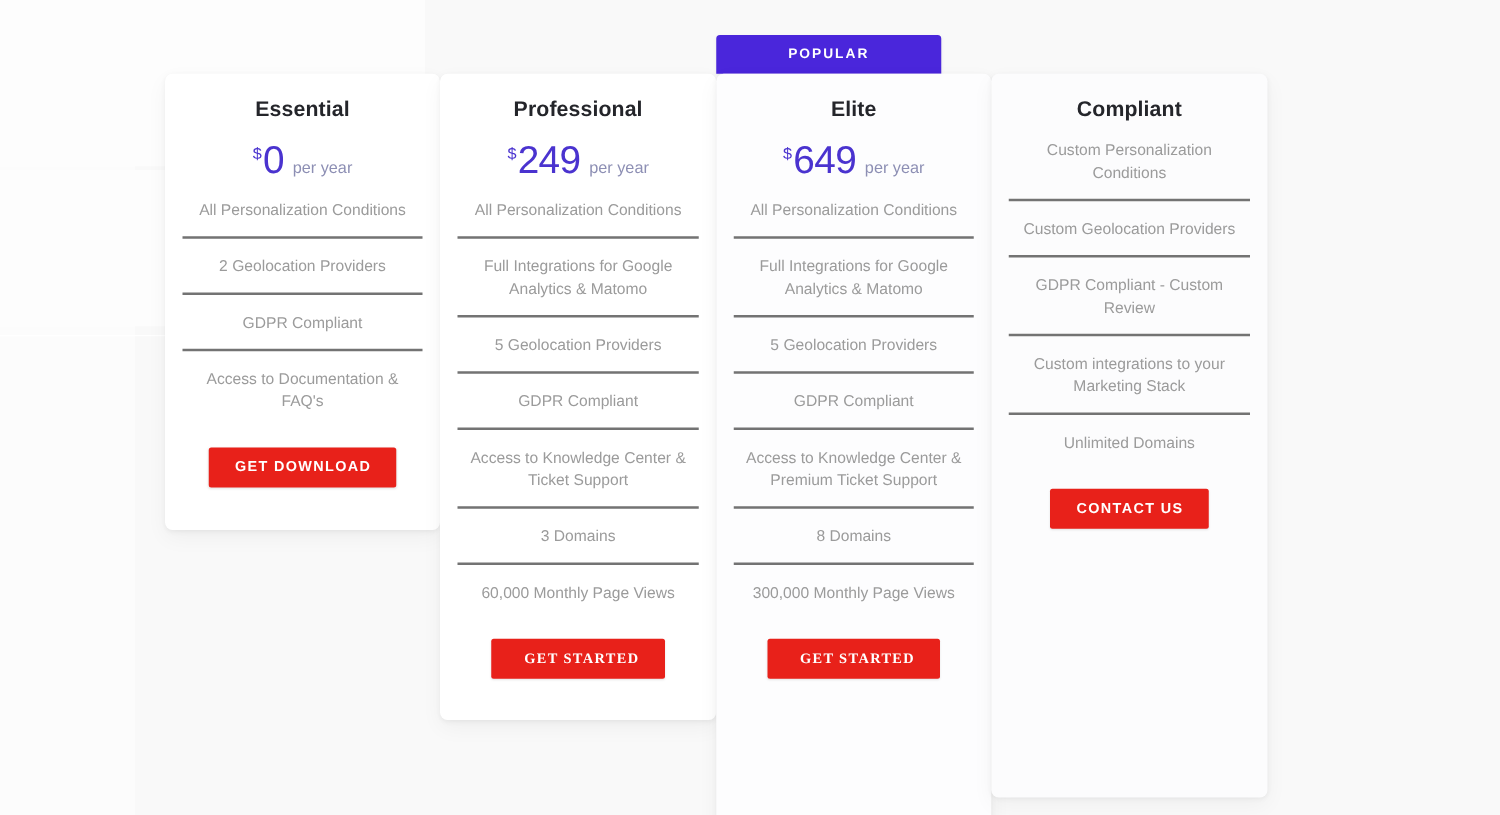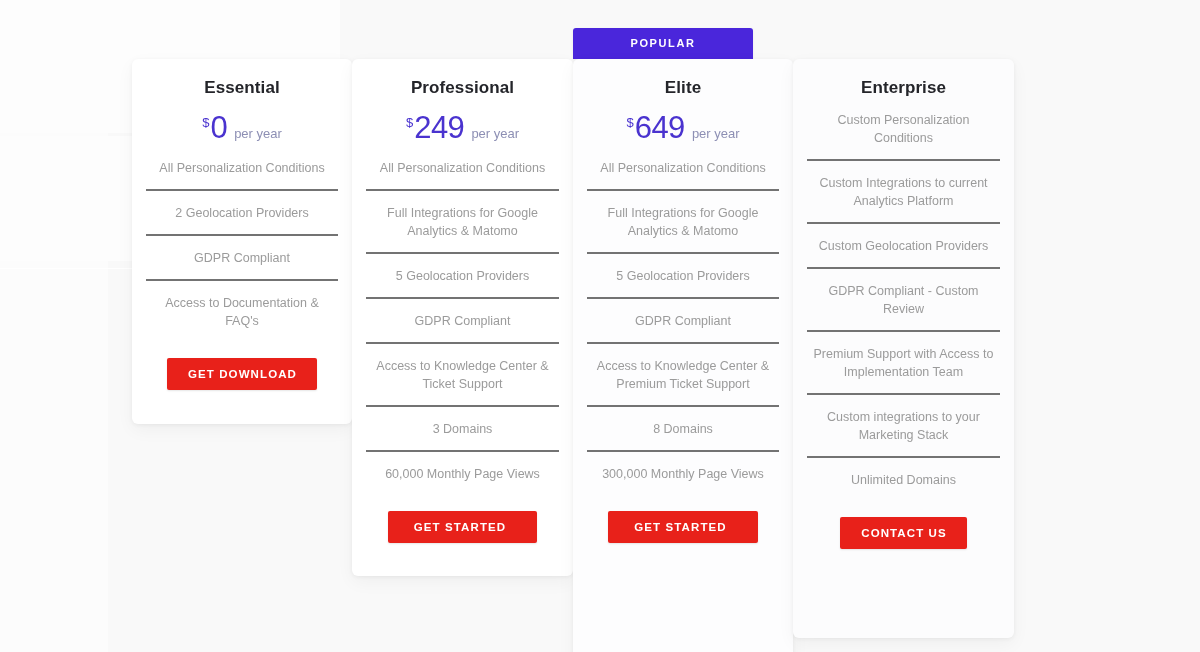--- a/index.html
+++ b/index.html
@@ -158,21 +158,21 @@
     border: none;
     border-radius: 2px;
     font-family: "Liberation Sans", sans-serif;
     font-size: 11.5px;
     font-weight: bold;
     letter-spacing: 1.1px;
     padding: 10px 20px 10px 21px;
     cursor: pointer;
     box-shadow: 0 1px 2px rgba(0,0,0,0.10);
   }
-  .cta.wide { padding-left: 26px; padding-right: 31px; }
+  .cta.wide { padding-left: 26px; padding-right: 20px; font-family: Liberation Serif, serif; }
 </style>
 </head>
 <body>
 
 <div class="stage">
 
   <div class="bg-band b1"></div>
   <div class="bg-band b2"></div>
   <div class="bg-band b3"></div>
 
@@ -234,27 +234,25 @@
         <li class="feature">Access to Knowledge Center &amp; Premium Ticket Support</li>
         <li class="feature">8 Domains</li>
         <li class="feature last">300,000 Monthly Page Views</li>
       </ul>
       <div class="cta-wrap">
         <button class="cta wide">GET STARTED</button>
       </div>
     </div>
 
     <div class="card enterprise">
-      <h3 class="plan-name">Enterprise</h3>
+      <h3 class="plan-name">Compliant</h3>
       <ul class="features">
         <li class="feature">Custom Personalization Conditions</li>
-        <li class="feature">Custom Integrations to current Analytics Platform</li>
         <li class="feature">Custom Geolocation Providers</li>
         <li class="feature">GDPR Compliant - Custom Review</li>
-        <li class="feature">Premium Support with Access to Implementation Team</li>
         <li class="feature">Custom integrations to your Marketing Stack</li>
         <li class="feature last">Unlimited Domains</li>
       </ul>
       <div class="cta-wrap">
         <button class="cta">CONTACT US</button>
       </div>
     </div>
 
   </div>
 </div>

